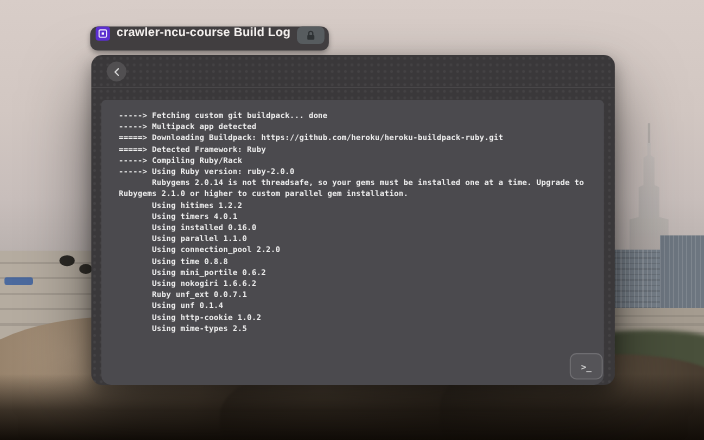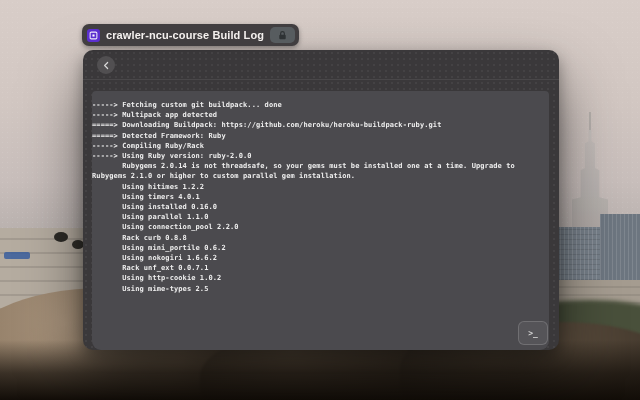--- a/index.html
+++ b/index.html
@@ -38,42 +38,42 @@
   .rock-1 { position:absolute; left:-40px; top:288px; width:300px; height:140px; border-radius:48% 52% 40% 40%;
     background:radial-gradient(circle at 35% 25%, #a8937c, #8a765f 55%, #5f4f3e 85%); filter:blur(.6px); }
   .rock-2 { position:absolute; left:200px; top:332px; width:230px; height:100px; border-radius:45%;
     background:radial-gradient(circle at 40% 20%, #7d6b56, #5d4e3e 70%); filter:blur(.8px); }
   .rock-3 { position:absolute; left:400px; top:322px; width:280px; height:110px; border-radius:42%;
     background:radial-gradient(circle at 35% 25%, #6a5a48, #463b2f 75%); filter:blur(.8px); }
   .bg-bottom { position:absolute; left:0; right:0; bottom:0; height:60px;
     background:linear-gradient(180deg, rgba(20,15,10,0) 0%, rgba(20,15,10,.7) 55%, #120d08 100%); }
 
   
-  .tab { position:absolute; left:82px; top:24px; height:22px; display:flex; align-items:center; gap:6px;
+  .tab { position:absolute; left:82px; top:24px; height:22px; display:flex; align-items:flex-start; gap:6px;
     padding:0 4px 0 5px; background:#413e40; border-radius:7px; box-shadow:0 2px 5px rgba(0,0,0,.35); z-index:5; }
   .app-icon { width:13px; height:13px; border-radius:3px; background:#5b2fd0;
     display:flex; align-items:center; justify-content:center; flex:0 0 auto; }
   .tab-title { font-size:11px; font-weight:700; color:#f4f0ee; white-space:nowrap; letter-spacing:.1px; }
   .lock-pill { width:25px; height:16px; border-radius:5px; background:#575c5f;
     display:flex; align-items:center; justify-content:center; flex:0 0 auto; border:none; cursor:pointer; }
 
   
   .window { position:absolute; left:83px; top:50px; width:476px; height:300px;
     background:#3a383a; border-radius:10px; z-index:4;
     box-shadow:0 30px 60px rgba(0,0,0,.5), 0 6px 16px rgba(0,0,0,.35); }
   .window::before { content:""; position:absolute; inset:0; border-radius:inherit; pointer-events:none;
     background-image:radial-gradient(rgba(255,255,255,.05) 1px, transparent 1.4px); background-size:6px 6px; }
   .win-header { position:absolute; left:0; right:0; top:0; height:30px;
     border-bottom:1px solid rgba(255,255,255,.08); }
   .back-btn { position:absolute; left:14px; top:6px; width:18px; height:18px; border-radius:50%;
     background:#514f51; border:none; display:flex; align-items:center; justify-content:center; cursor:pointer; }
 
   
   .terminal { position:absolute; left:9px; right:10px; top:41px; bottom:0; z-index:1;
-    background:#4b4a4e; border-radius:4px 4px 9px 9px; padding:9px 0; overflow:hidden;
+    background:#4b4a4e; border-radius:4px 4px 9px 9px; padding:9px 16px; overflow:hidden;
     font-family:"DejaVu Sans Mono", monospace; font-size:7px; line-height:10.2px; color:#eeeeee; }
   .log-line { white-space:pre; font-weight:700; letter-spacing:.1px; }
 
   .console-btn { position:absolute; right:11px; bottom:5px; width:30px; height:24px; z-index:2;
     background:#555458; border:1px solid rgba(255,255,255,.16); border-radius:6px; cursor:pointer;
     color:#d3d3d3; font-family:"DejaVu Sans Mono", monospace; font-size:8px; font-weight:700;
     display:flex; align-items:center; justify-content:center; }
 </style>
 </head>
 <body>
@@ -133,24 +133,25 @@
       <div class="log-line">=====&gt; Detected Framework: Ruby</div>
       <div class="log-line">-----&gt; Compiling Ruby/Rack</div>
       <div class="log-line">-----&gt; Using Ruby version: ruby-2.0.0</div>
       <div class="log-line">       Rubygems 2.0.14 is not threadsafe, so your gems must be installed one at a time. Upgrade to</div>
       <div class="log-line">Rubygems 2.1.0 or higher to custom parallel gem installation.</div>
       <div class="log-line">       Using hitimes 1.2.2</div>
       <div class="log-line">       Using timers 4.0.1</div>
       <div class="log-line">       Using installed 0.16.0</div>
       <div class="log-line">       Using parallel 1.1.0</div>
       <div class="log-line">       Using connection_pool 2.2.0</div>
-      <div class="log-line">       Rack curb 0.8.8</div>
+      <div class="log-line">       Using time 0.8.8</div>
       <div class="log-line">       Using mini_portile 0.6.2</div>
       <div class="log-line">       Using nokogiri 1.6.6.2</div>
-      <div class="log-line">       Rack unf_ext 0.0.7.1</div>
+      <div class="log-line">       Ruby unf_ext 0.0.7.1</div>
+      <div class="log-line">       Using unf 0.1.4</div>
       <div class="log-line">       Using http-cookie 1.0.2</div>
       <div class="log-line">       Using mime-types 2.5</div>
     </div>
 
   <button class="console-btn">
     <span>&gt;_</span>
   </button>
 </div>
 
 </body></html>

